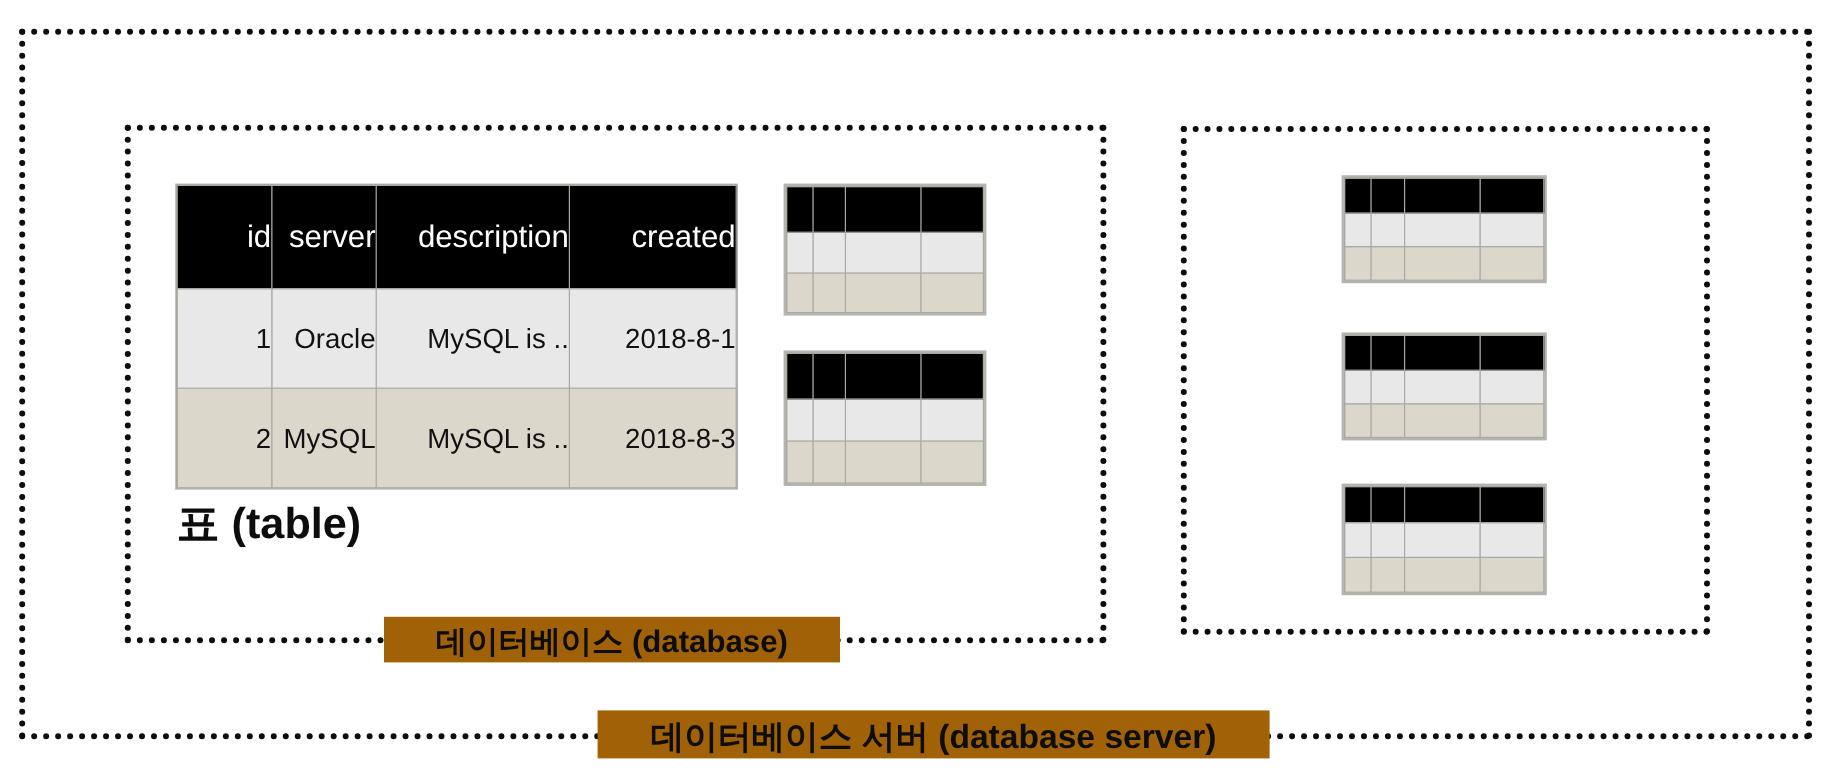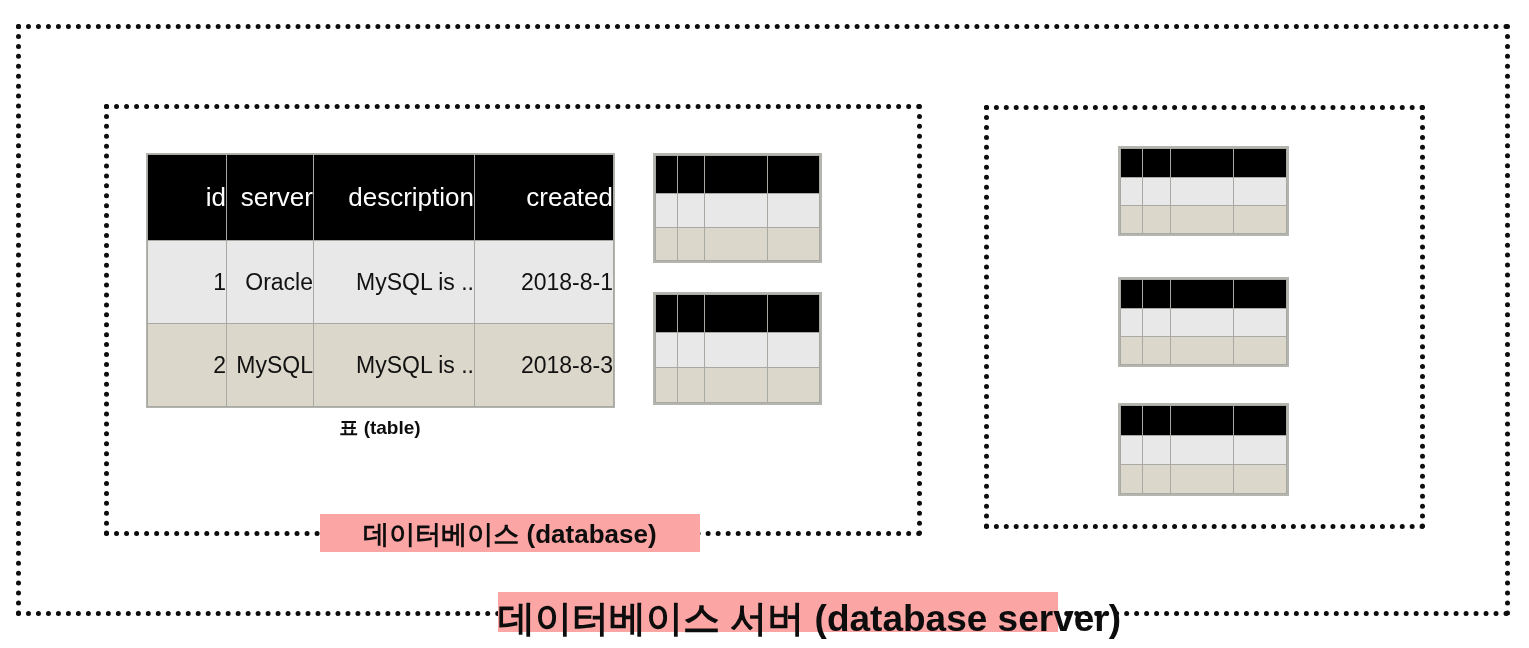--- a/index.html
+++ b/index.html
@@ -23,21 +23,21 @@
   .dotted-box {
     position: absolute;
     box-sizing: border-box;
     border: 5px dotted #0d0d0d;
     background: transparent;
   }
 
   
   .box-caption {
     position: absolute;
-    background: #fca5a5;
+    background: #a16207;
     font-weight: bold;
     color: #0d0d0d;
     white-space: nowrap;
     text-align: center;
     line-height: 1;
   }
 
   
   .main-table {
     position: absolute;
@@ -76,22 +76,22 @@
   .col-title { width: 87px; }
   .col-desc  { width: 161px; }
   .col-crt   { width: 139px; }
 
   
   .table-caption {
     position: absolute;
     left: 147px;
     top: 418px;
     width: 466px;
-    text-align: center;
-    font-size: 19px;
+    text-align: left;
+    font-size: 36px;
     font-weight: bold;
     color: #0d0d0d;
     line-height: 1;
   }
 
   
   .mini-table {
     position: absolute;
     border-collapse: collapse;
     table-layout: fixed;
@@ -111,21 +111,21 @@
   .mini-c3 { width: 38%; }
   .mini-c4 { width: 32%; }
 </style>
 </head>
 <body>
 
 <div id="stage">
 
   <div class="dotted-box" style="left:16px; top:24px; width:1494px; height:592px;"></div>
 
-  <div class="box-caption" style="left:498px; top:592px; width:560px; height:40px; font-size:37px; padding-top:8px; box-sizing:border-box;">데이터베이스 서버 (database server)</div>
+  <div class="box-caption" style="left:498px; top:592px; width:560px; height:40px; font-size:28px; padding-top:8px; box-sizing:border-box;">데이터베이스 서버 (database server)</div>
 
   <div class="dotted-box" style="left:104px; top:104px; width:818px; height:432px;"></div>
 
   <div class="box-caption" style="left:320px; top:514px; width:380px; height:38px; font-size:26px; padding-top:7px; box-sizing:border-box;">데이터베이스 (database)</div>
 
   <table class="main-table">
     <colgroup>
       <col class="col-id">
         <col class="col-title">
         <col class="col-desc">

